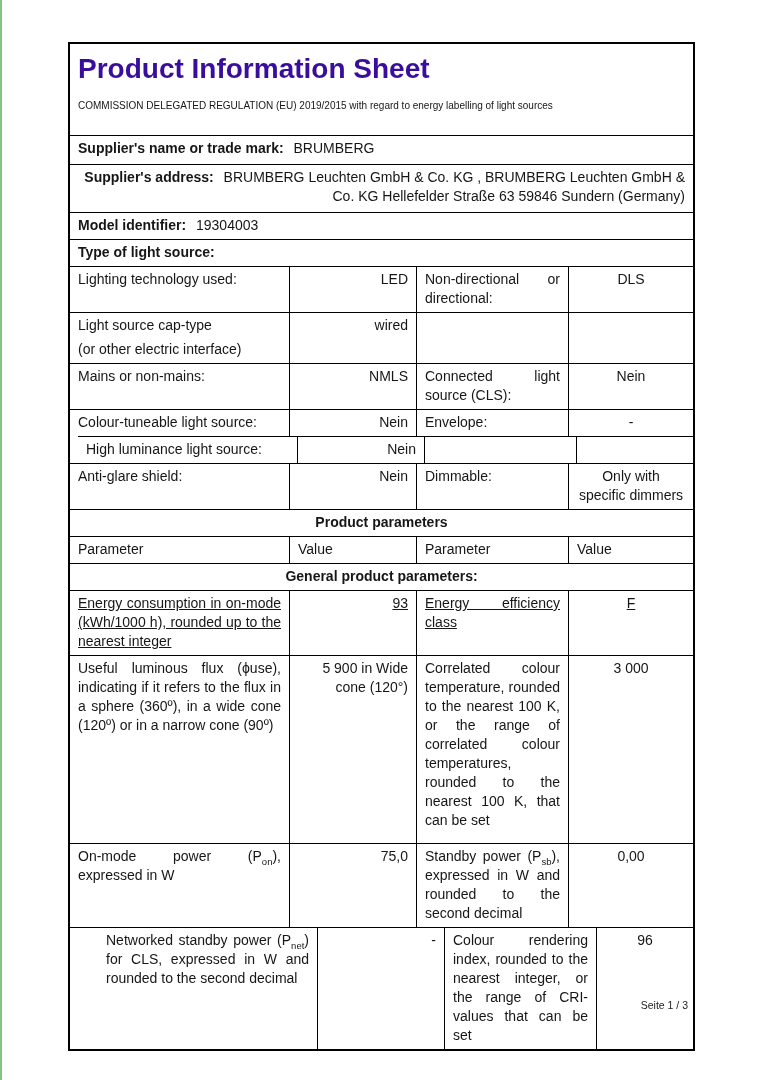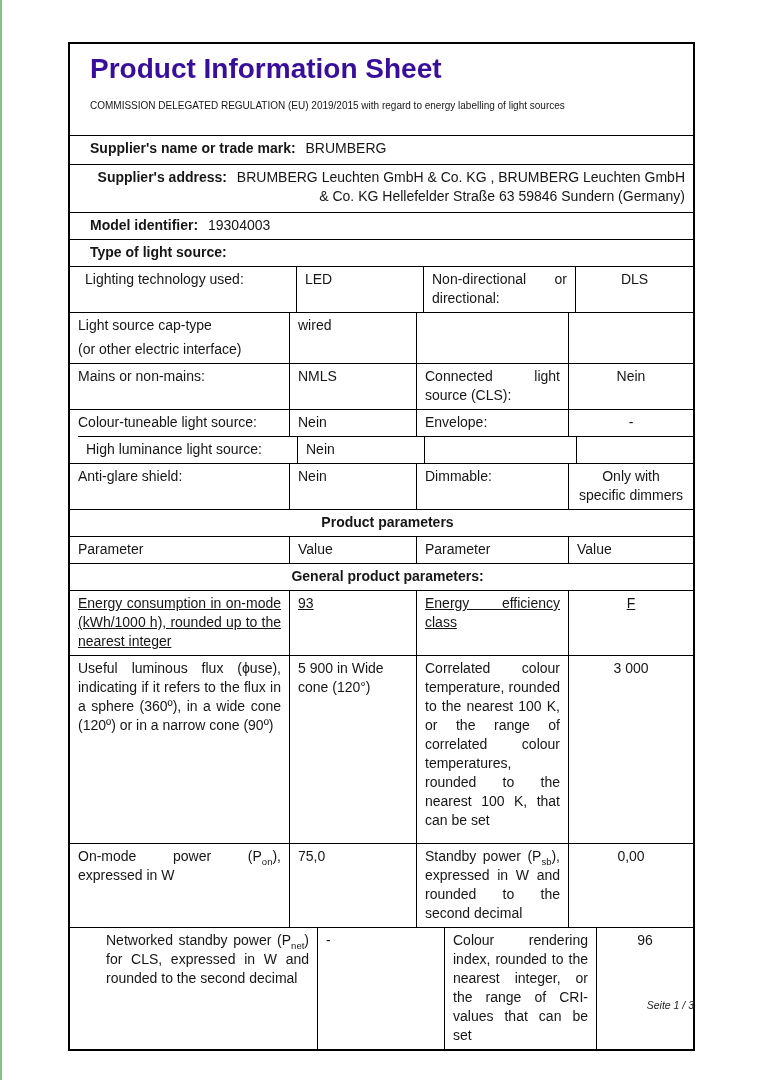--- a/index.html
+++ b/index.html
@@ -11,54 +11,54 @@
   .sheet{
     position:absolute;left:68px;top:42px;width:627px;
     border:2px solid #000;box-sizing:border-box;background:#fff;
     font-size:14px;line-height:19px;
   }
   .row{display:flex;border-top:1px solid #000;align-items:stretch;}
   .row:first-child{border-top:none;}
   .c{box-sizing:border-box;padding:3px 8px 4px 8px;overflow:hidden;}
   .c + .c{border-left:1px solid #000;}
   .c1{width:219px;flex:0 0 219px;}
-  .c2{width:127px;flex:0 0 127px;text-align:left;}
+  .c2{width:127px;flex:0 0 127px;text-align:right;}
   .c3{width:152px;flex:0 0 152px;}
   .c4{flex:1 1 auto;text-align:center;}
-  .full{flex:1 1 auto;margin-left:12px;}
+  .full{flex:1 1 auto;}
   .bold{font-weight:bold;}
   .just{text-align:justify;}
   .center{text-align:center;}
   .left{text-align:left;}
   .title-block{padding:6px 8px 8px 8px;min-height:91px;}
   .doc-title{font-size:28px;line-height:34px;font-weight:bold;color:#3a0e9c;margin:2px 0 10px 0;}
   .subtitle{font-size:10px;line-height:19px;color:#161616;}
   .lbl{font-weight:bold;}
   .val{font-weight:normal;margin-left:6px;}
   .h-sup{min-height:28px;}
   .h-addr{min-height:47px;text-align:right;}
   .h-model{min-height:26px;}
   .h-type{min-height:25px;}
-  .h-light{min-height:39px;padding-left:7px;}
+  .h-light{min-height:39px;}
   .h-cap{min-height:44px;}
   .h-mains{min-height:40px;}
   .h-tune{min-height:21px;}
   .h-lum{min-height:20px;margin-left:8px;}
   .h-glare{min-height:39px;}
   .h-sect{min-height:21px;}
   .h-hdr{min-height:21px;}
   .h-gen{min-height:20px;}
   .h-energy{min-height:58px;text-decoration:underline;}
   .h-flux{min-height:187px;}
   .h-onmode{min-height:76px;}
   .h-net{min-height:110px;padding-left:28px;}
   .gap-top{margin-top:5px;}
   sub{font-size:9.5px;line-height:0;}
   .footer{
-    position:absolute;right:70px;top:999px;font-size:10.5px;color:#222;font-style:italic;
+    position:absolute;right:76px;top:999px;font-size:10.5px;color:#222;
   }
 </style>
 </head>
 <body>
 
 <div class="page">
   <div class="edge-left"></div>
 
   <div class="sheet">
 

